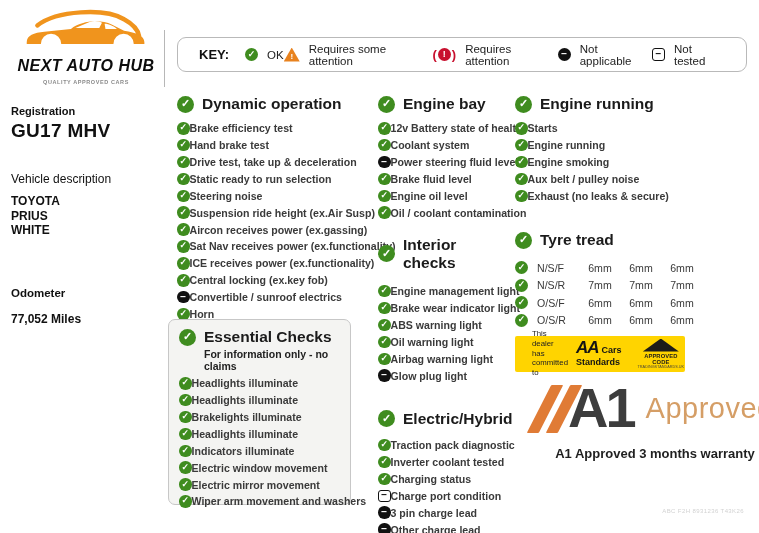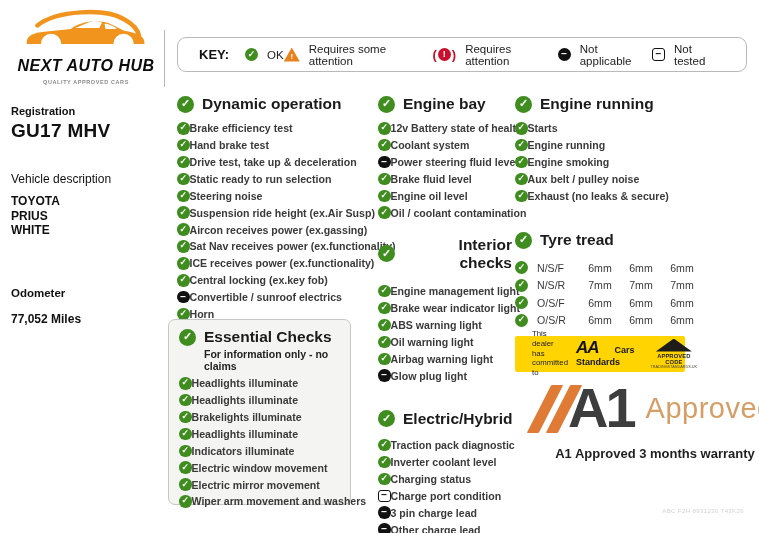--- a/index.html
+++ b/index.html
@@ -56,34 +56,34 @@
   .chk .lbl { font-size:10.6px; color:#3a3a3a; line-height:12px; white-space:nowrap; }
   .chk .ic { width:12.5px; height:12.5px; }
 
   
   .essential-box { position:absolute; left:168px; top:319px; width:183px; height:186px; background:#f4f4f2; border:1px solid #c7c7c7; border-radius:7px; padding:8px 9px 6px 10px; }
   .essential-box .sec-head { margin-bottom:2px; }
   .essential-sub { font-size:10.5px; font-weight:bold; color:#222; margin:0 0 5px 25px; }
 
   .gap-engbay { margin-bottom:16px; }
   .gap-interior { margin-bottom:14px; }
-  .sec-head.mt-interior { margin-top:17px; margin-bottom:13px;text-align:right; }
+  .sec-head.mt-interior { margin-top:17px; margin-bottom:13px; }
   .sec-head.mt-eh { margin-top:28px; margin-bottom:11px; }
   .sec-head.mt-tyre { margin-top:29px; margin-bottom:12px; }
 
   
   .tyre-row { display:flex; align-items:center; gap:9px; margin-bottom:4.5px; font-size:10.6px; color:#3a3a3a; }
   .tyre-row .pos { width:38px; }
   .tyre-row .val { width:32px;text-align:center; }
 
   
   .aa-badge { margin-top:9px; width:170px; height:36px; background:#ffd400; border-radius:2px; display:flex; align-items:center; padding:0 7px 0 17px; gap:8px; }
   .aa-committed { font-size:7.8px; color:#222; line-height:1.25; width:54px; }
   .aa-mid { text-align:left; color:#141414; }
-  .aa-row1 { display:flex; align-items:baseline; gap:16px; }
+  .aa-row1 { display:flex; align-items:baseline; gap:3px; }
   .aa-aa { font-size:17px; font-weight:bold; font-style:italic; letter-spacing:-1px; line-height:.9; }
   .aa-cars { font-size:9px; font-weight:bold; }
   .aa-standards { font-size:9px; font-weight:bold; margin-top:1px; }
   .aa-sep { width:1px; height:26px; background:rgba(60,50,0,.35); }
   .aa-code { text-align:center; width:52px; }
   .aa-tri { width:36px; height:13px; background:#1d1c19; clip-path:polygon(50% 0,100% 100%,0 100%); margin:0 auto; }
   .aa-code-txt { font-size:5.8px; font-weight:bold; color:#1d1c19; margin-top:1px; letter-spacing:.1px; }
   .aa-code-sub { font-size:3.8px; color:#4a4736; }
 
   
@@ -323,21 +323,21 @@
       <span class="ic ok lg"></span>
       <span>Electric/Hybrid</span>
     </div>
     <div class="items">
         <div class="chk">
           <span class="ic ok"></span>
           <span class="lbl">Traction pack diagnostic</span>
         </div>
         <div class="chk">
           <span class="ic ok"></span>
-          <span class="lbl">Inverter coolant level</span>
+          <span class="lbl">Inverter coolant tested</span>
         </div>
         <div class="chk">
           <span class="ic ok"></span>
           <span class="lbl">Charging status</span>
         </div>
         <div class="chk">
           <span class="ic nt"></span>
           <span class="lbl">Charge port condition</span>
         </div>
         <div class="chk">

